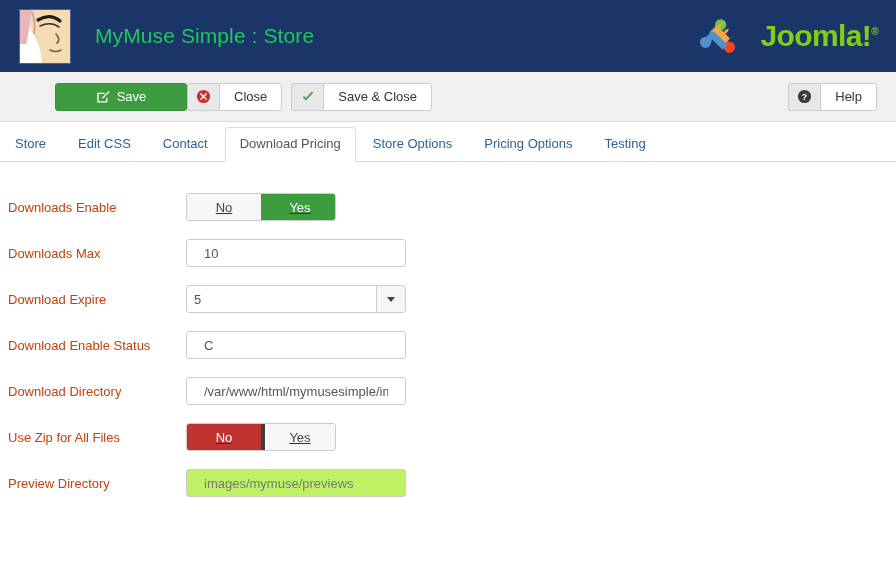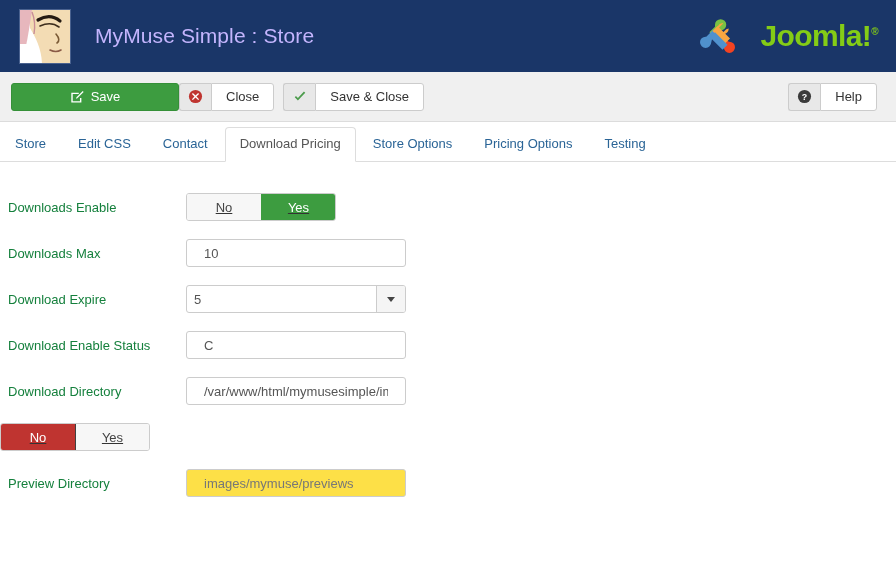--- a/index.html
+++ b/index.html
@@ -33,21 +33,21 @@
     border: 1px solid #4a628f;
     box-sizing: border-box;
     overflow: hidden;
     position: relative;
     background: #f0dfc0;
     flex: none;
   }
   .avatar svg { display: block; }
   .page-title {
     margin-left: 24px;
-    color: #c4b5fd;
+    color: #22c55e;
     font-size: 21px;
     font-weight: normal;
     letter-spacing: 0.1px;
     white-space: nowrap;
   }
   .brand {
     position: absolute;
     right: 18px;
     top: 50%;
     transform: translateY(-50%);
@@ -95,23 +95,24 @@
     color: #333333;
     padding: 0 14px;
     cursor: pointer;
     white-space: nowrap;
   }
   .btn-save {
     background: #3d9c40;
     border-color: #359038;
     color: #ffffff;
     border-radius: 3px;
-    width: 168px;
+    width: 132px;
     padding: 0;
     gap: 7px;
+    margin-left: 44px;
   }
   .btn-icon-seg {
     display: inline-flex;
     align-items: center;
     justify-content: center;
     width: 31px;
     padding: 0;
     background: #e8e8e8;
     border: 1px solid #cccccc;
     border-right: none;
@@ -175,40 +176,40 @@
   .form-row {
     display: flex;
     align-items: center;
     height: 46px;
   }
   .form-label {
     width: 186px;
     padding-left: 8px;
     box-sizing: border-box;
     font-size: 13px;
-    color: #15803d;
+    color: #c2410c;
     white-space: nowrap;
   }
   .ctrl-wrap { display: flex; align-items: center; }
 
   .text-input {
     width: 220px;
     height: 28px;
     box-sizing: border-box;
     border: 1px solid #cccccc;
     border-radius: 3px;
     background: #ffffff;
     color: #555555;
     font-family: "Liberation Sans", sans-serif;
     font-size: 13px;
     padding: 0 17px;
     outline: none;
   }
   .text-input.disabled {
-    background: #fde047;
+    background: #bef264;
     color: #777777;
   }
   .select-wrap {
     width: 220px;
     height: 28px;
     box-sizing: border-box;
     display: flex;
     border: 1px solid #cccccc;
     border-radius: 3px;
     background: #ffffff;
@@ -251,21 +252,21 @@
     width: 74px;
     display: flex;
     align-items: center;
     justify-content: center;
     font-size: 13px;
     color: #444444;
     background: #f7f7f7;
     cursor: pointer;
     box-sizing: border-box;
   }
-  .toggle-opt + .toggle-opt { border-left: 1px solid #404040; }
+  .toggle-opt + .toggle-opt { border-left: 4px solid #404040; }
   .toggle-opt.on-green {
     background: #3d9c40;
     color: #ffffff;
     border-left-color: #3d9c40;
   }
   .toggle-opt.on-red {
     background: #bf3430;
     color: #ffffff;
   }
 </style>
@@ -390,20 +391,21 @@
   </div>
 
   <div class="form-row">
     <div class="form-label">Download Directory</div>
     <div class="ctrl-wrap">
       <input class="text-input" type="text" value="/var/www/html/mymusesimple/images" style="">
     </div>
   </div>
 
   <div class="form-row">
+    <div class="form-label">Use Zip for All Files</div>
     <div class="ctrl-wrap">
       <div class="toggle">
         <span class="toggle-opt on-red">No</span>
         <span class="toggle-opt">Yes</span>
       </div>
     </div>
   </div>
 
   <div class="form-row">
     <div class="form-label">Preview Directory</div>

